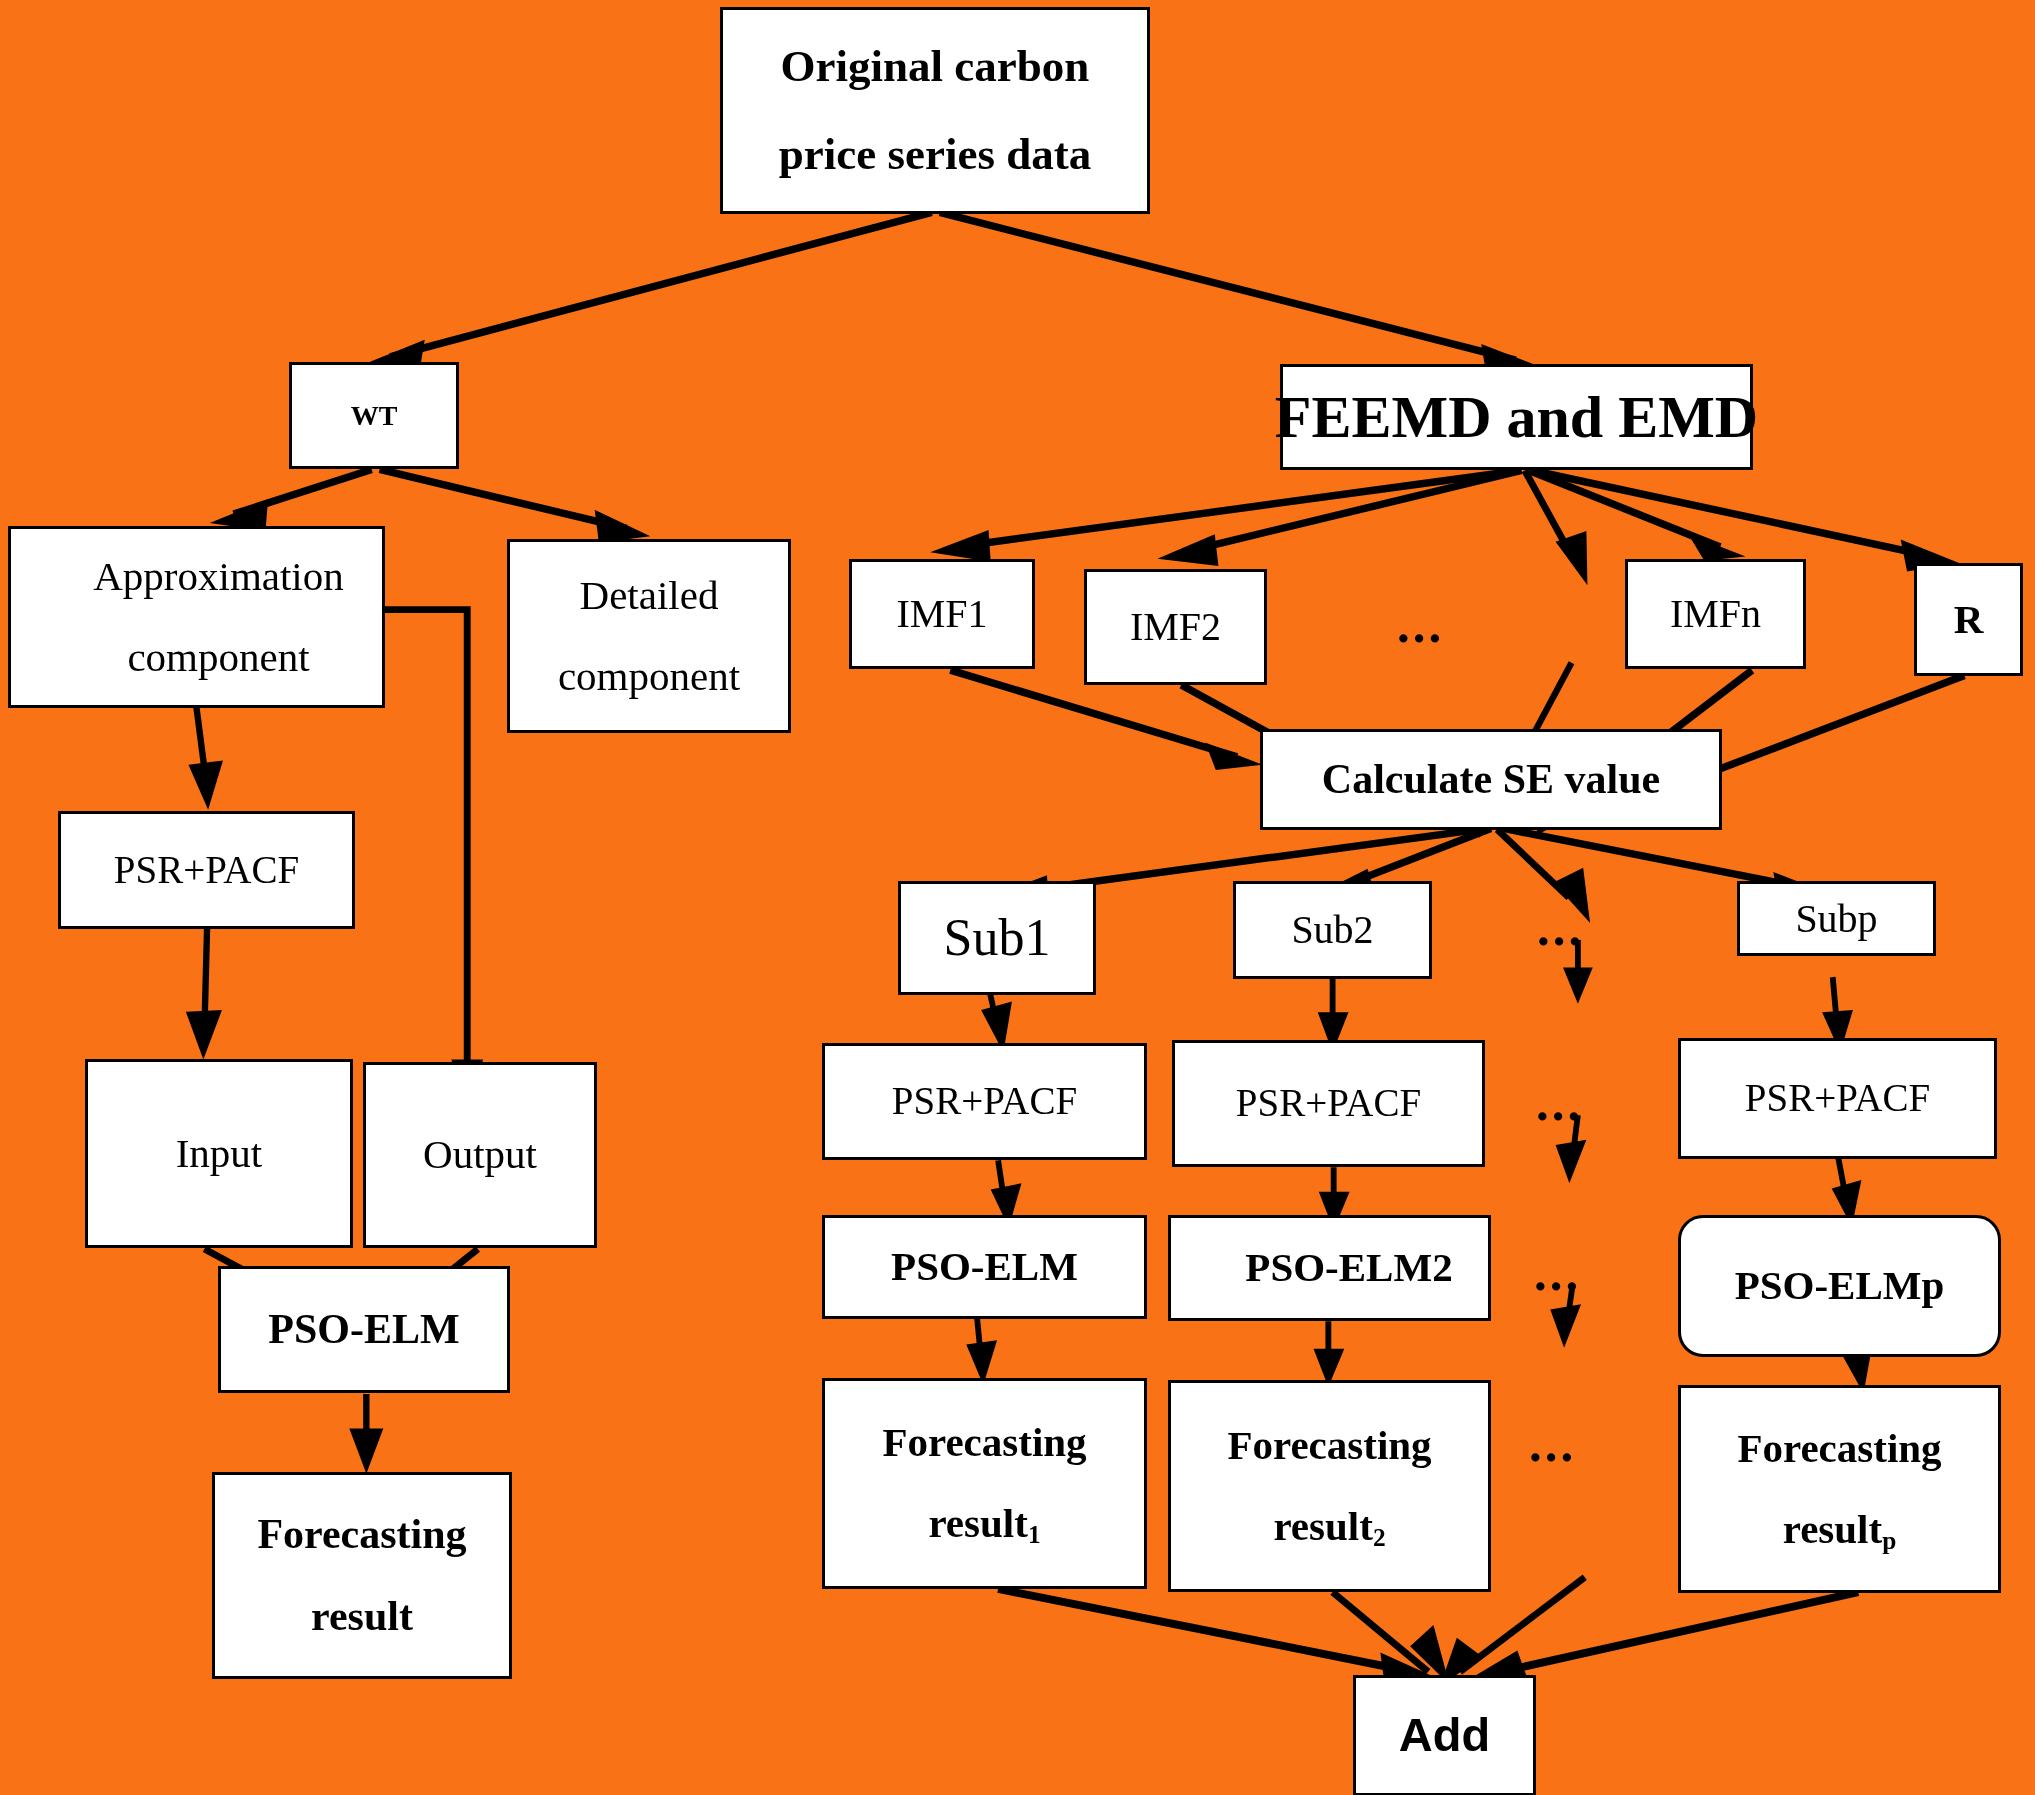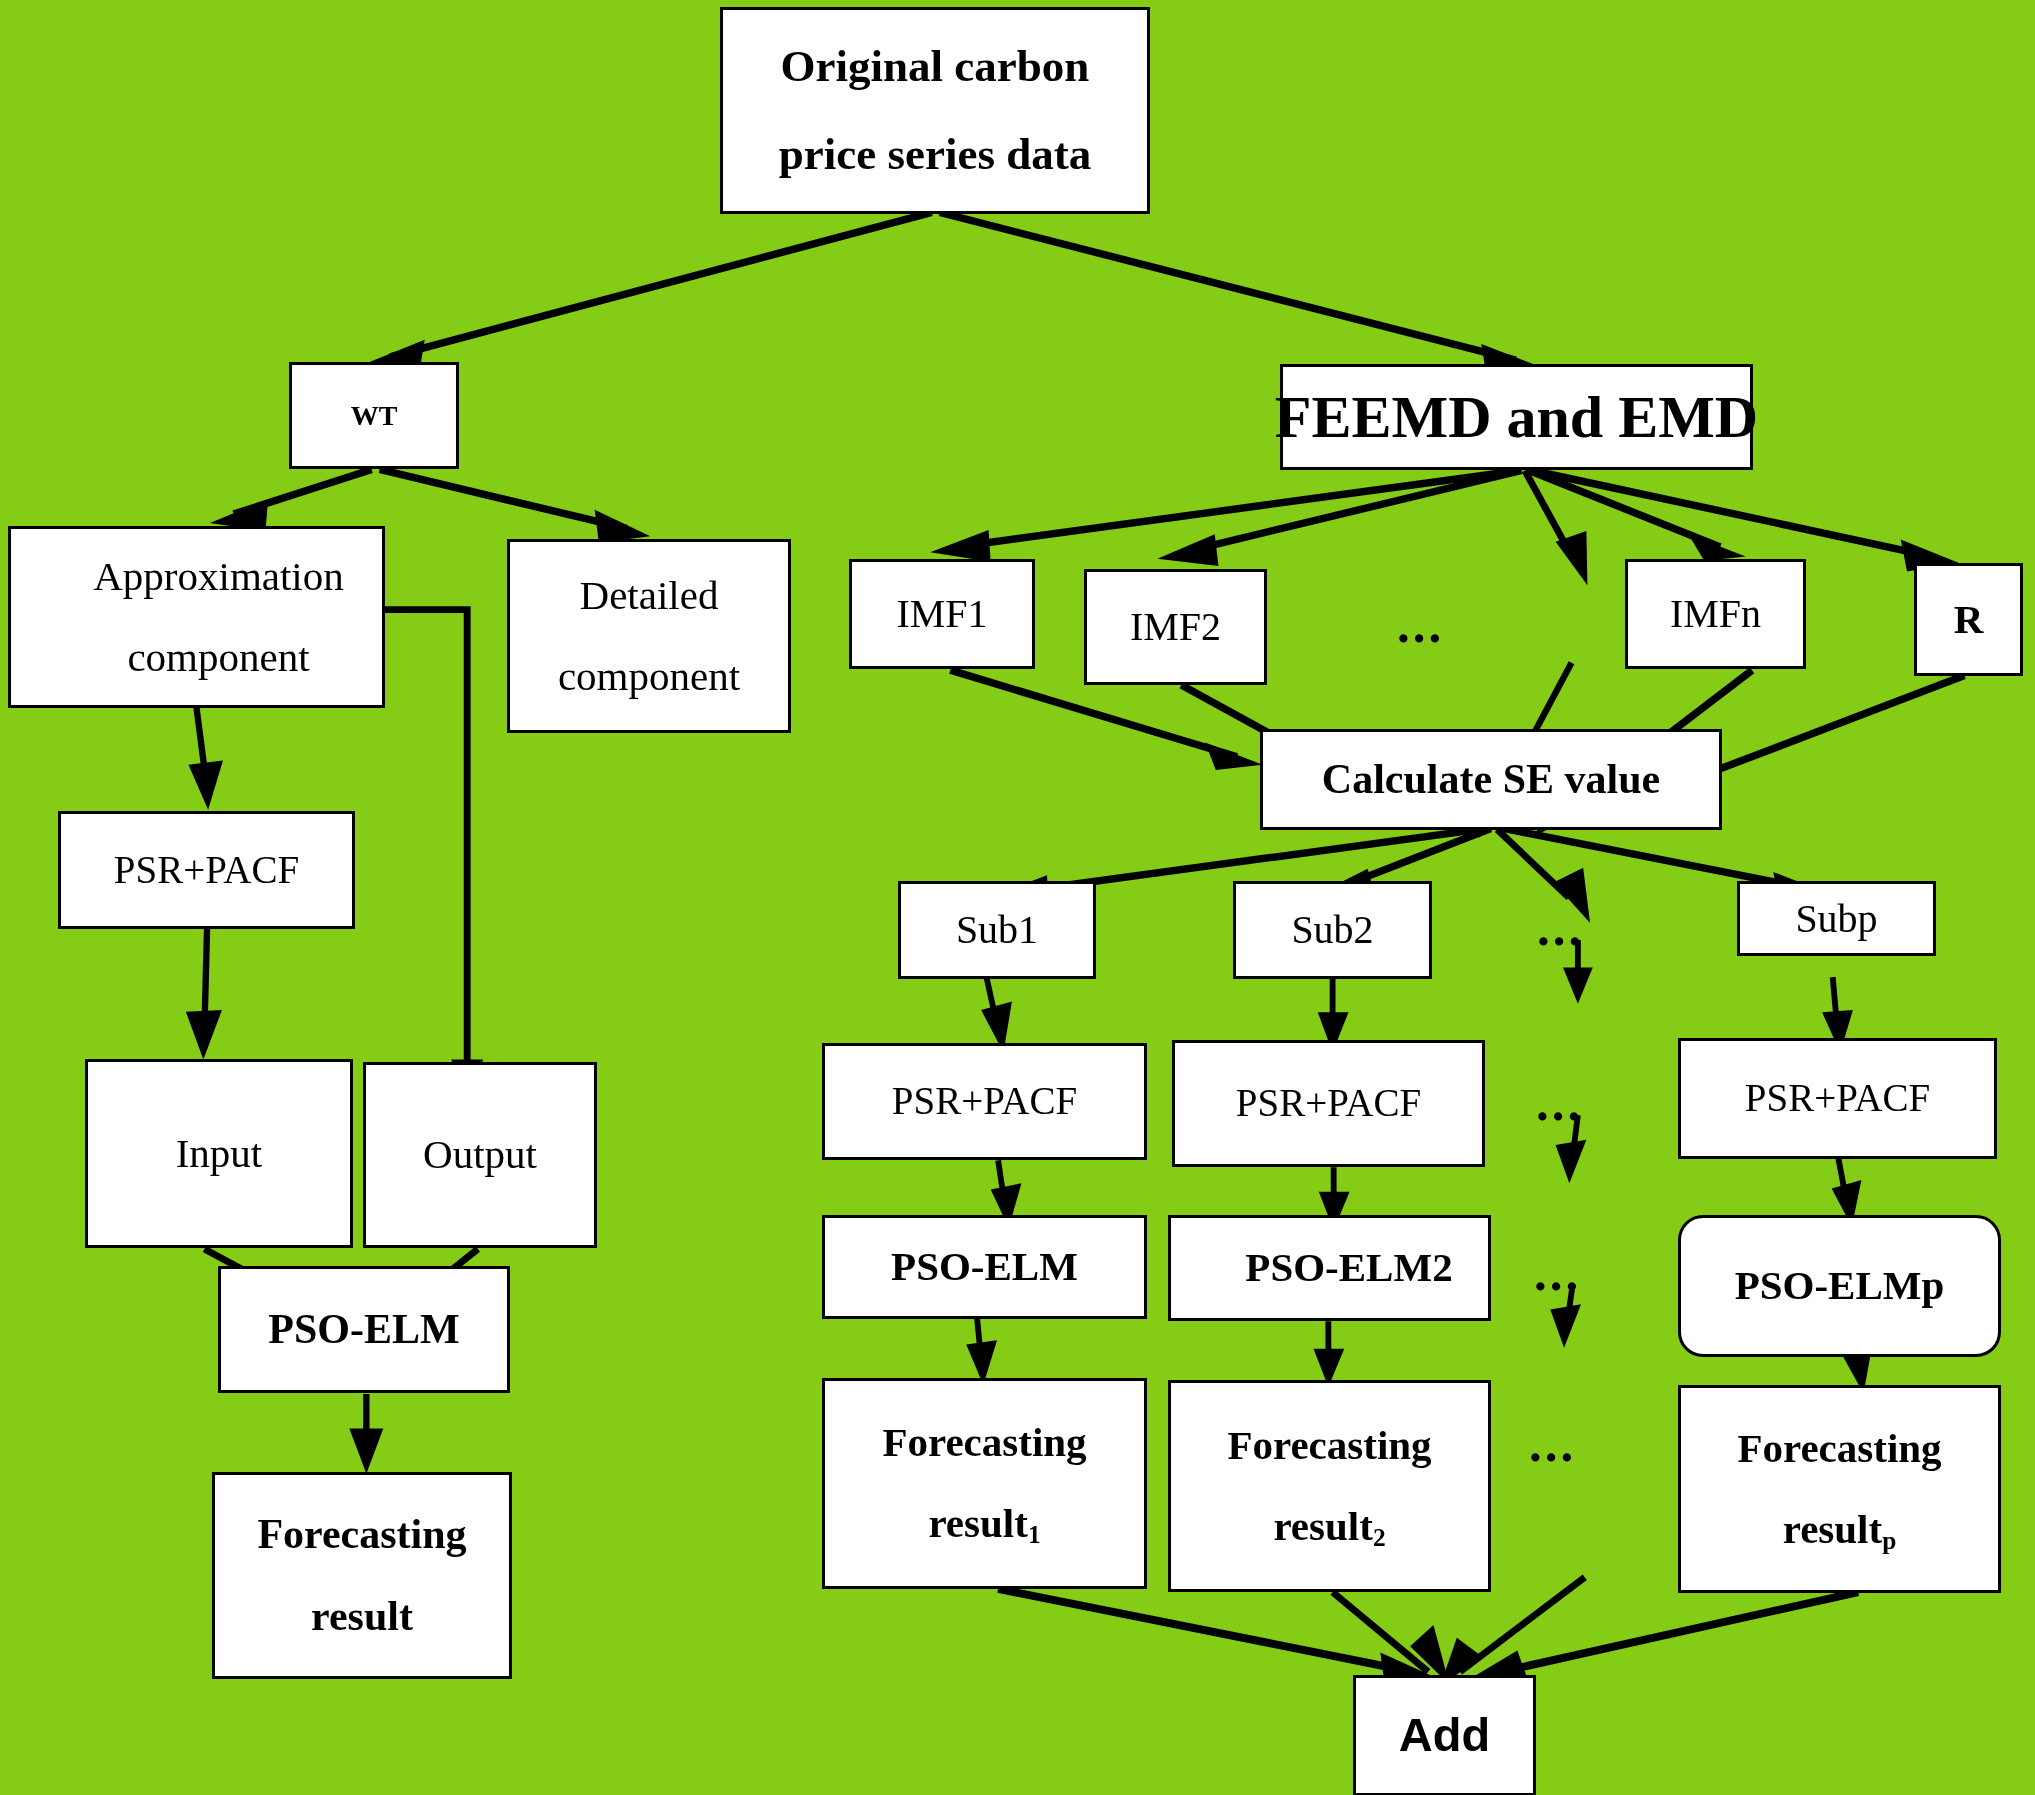--- a/index.html
+++ b/index.html
@@ -1,19 +1,19 @@
 <!DOCTYPE html>
 <html style="font-size:8.5px"><head>
 <meta charset="utf-8">
 <style>
   html,body{margin:0;padding:0;background:#ffffff;}
   #root{
     position:relative;
     width:2035px;height:1796px;
-    background:#84cc16;
+    background:#f97316;
     font-family:"Liberation Serif","DejaVu Serif",serif;
     overflow:hidden;
   }
   .node{
     position:absolute;
     box-sizing:border-box;
     border:3.7px solid #000000;
     background:#ffffff;
     display:flex;
     flex-direction:column;
@@ -209,21 +209,21 @@
 
   <div class="node bold" style="left:218px;top:1266px;width:292px;height:127px;font-size:42px;">
     <span class="ln">PSO-ELM</span>
   </div>
 
   <div class="node bold" style="left:212px;top:1472px;width:300px;height:207px;font-size:42px;">
     <span class="ln">Forecasting</span>
     <span class="ln">result</span>
   </div>
 
-  <div class="node" style="left:898px;top:881px;width:198px;height:98px;font-size:40px;align-items:center;">
+  <div class="node" style="left:898px;top:881px;width:198px;height:114px;font-size:52px;align-items:center;">
     <span class="ln">Sub1</span>
   </div>
 
   <div class="node" style="left:1233px;top:881px;width:199px;height:98px;font-size:40px;">
     <span class="ln">Sub2</span>
   </div>
 
   <div class="node" style="left:1737px;top:881px;width:199px;height:75px;font-size:40px;">
     <span class="ln">Subp</span>
   </div>

